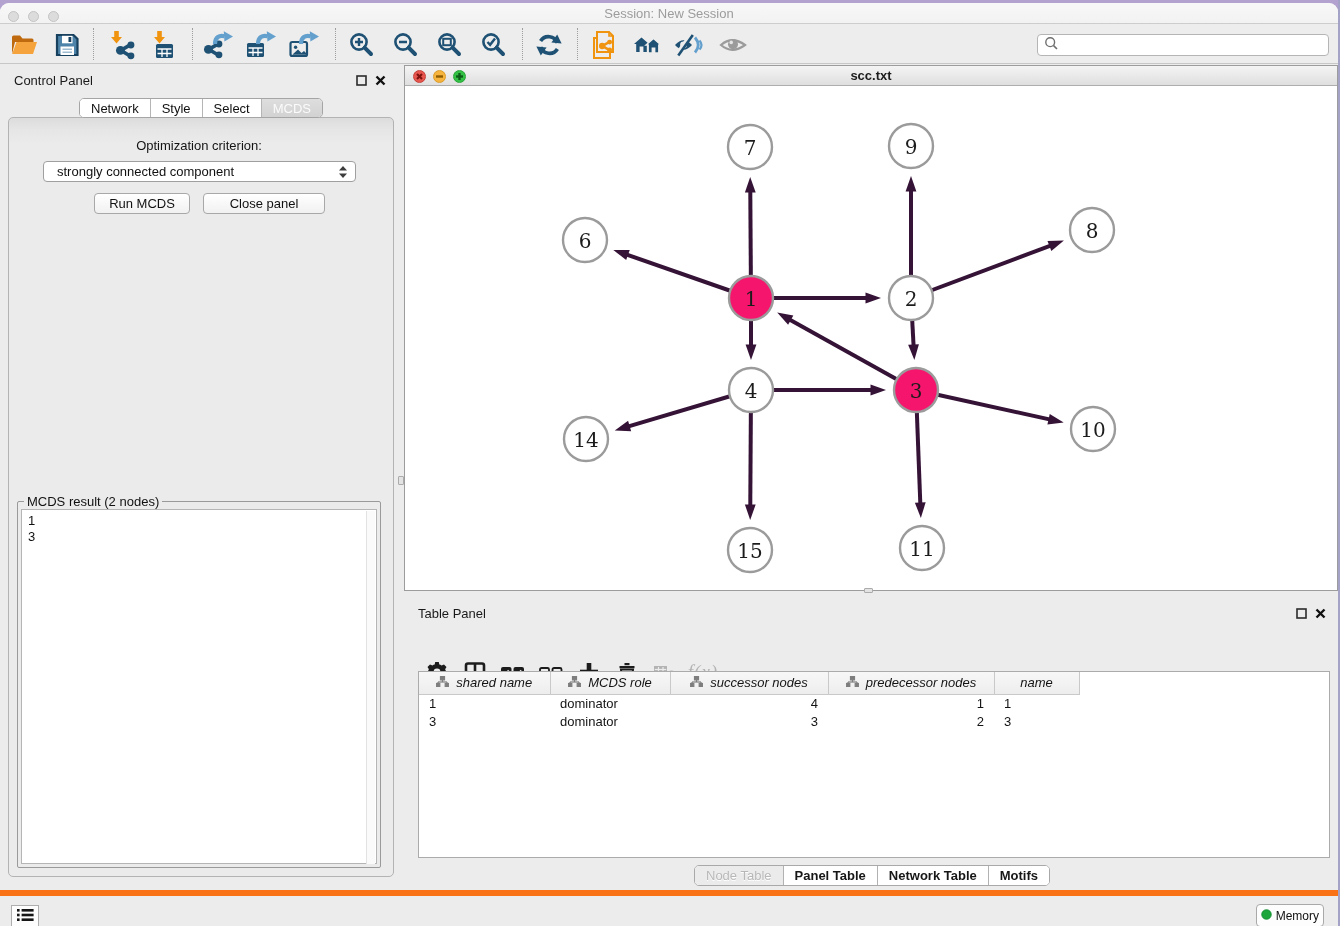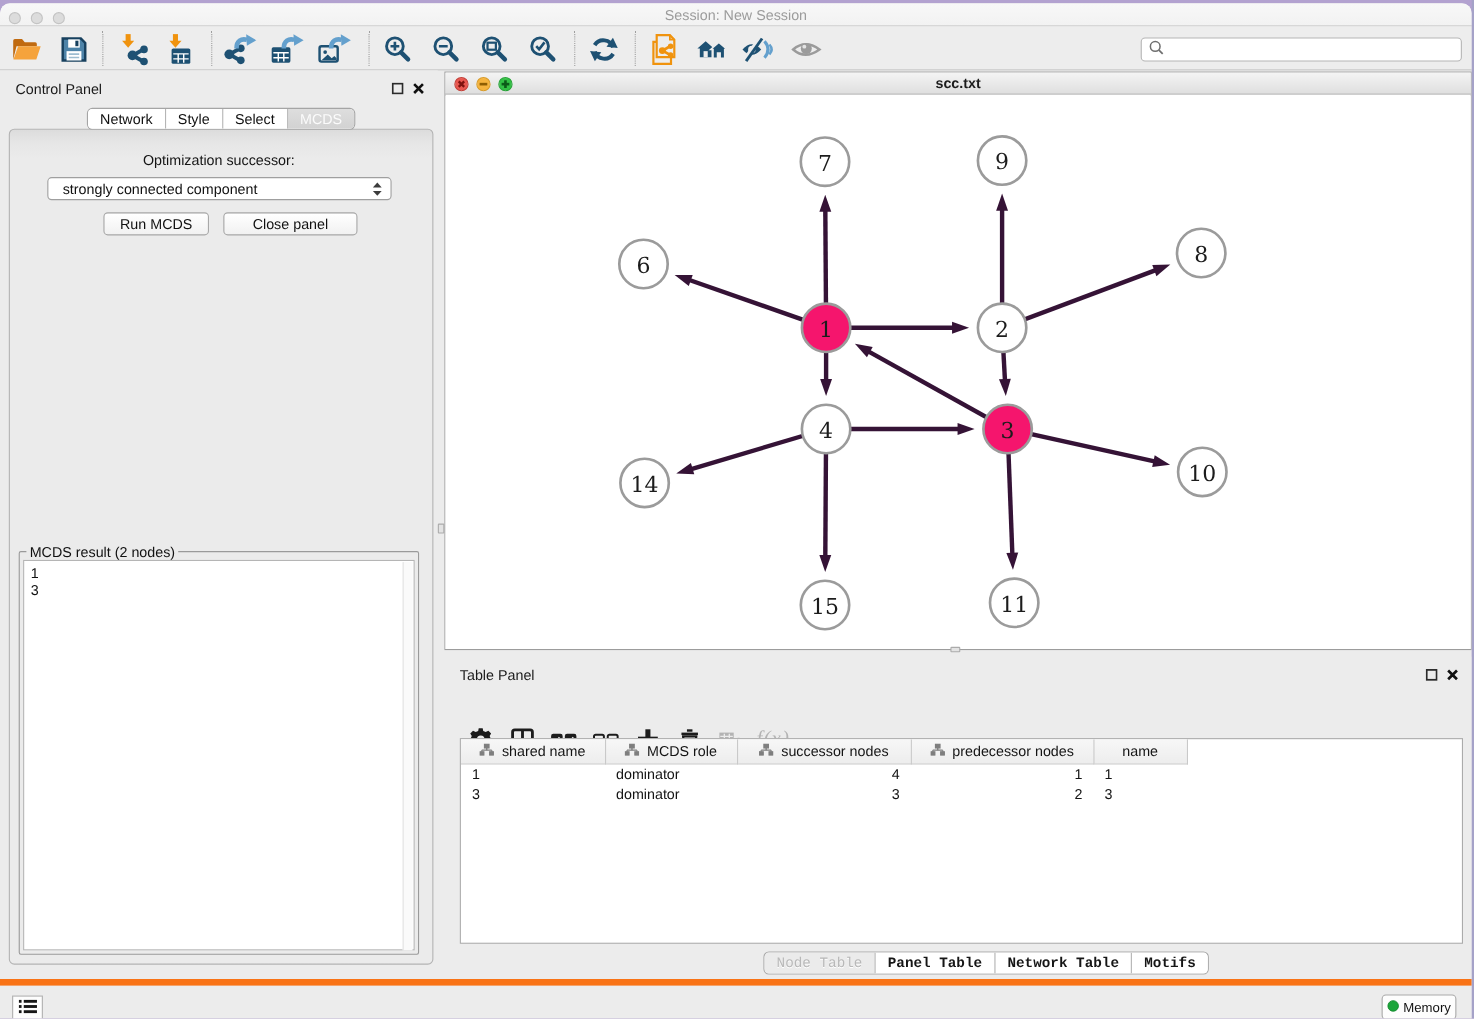--- a/index.html
+++ b/index.html
@@ -51,27 +51,27 @@
   
   .grip-v { position:absolute; left:398px; top:473px; width:6px; height:9px; background:#e3e3e3; border:1px solid #ababab; border-radius:1px; }
   .grip-h { position:absolute; left:864px; top:585px; width:9px; height:5px; background:#e3e3e3; border:1px solid #ababab; border-radius:1px; }
 
   
   .table-panel { position:absolute; left:404px; top:594px; width:934px; height:293px; background:#ececec; }
   .tp-toolbar { position:absolute; left:14px; top:36px; height:34px; display:flex; align-items:center; }
   .tp-tool { width:38px; height:30px; display:flex; align-items:center; justify-content:center;margin-top:44px; }
   .table-wrap { position:absolute; left:14px; top:74px; width:912px; height:187px; background:#fff; border:1px solid #ababab; overflow:hidden; }
   table.dtable { border-collapse:collapse; table-layout:fixed; width:660px; }
-  table.dtable th { height:22px; background:linear-gradient(180deg,#f7f7f7,#ededed); border:1px solid #c9c9c9; border-top:none; font-weight:400; font-size:13px; color:#141414; }
+  table.dtable th { height:22px; background:linear-gradient(180deg,#f7f7f7,#ededed); border:1px solid #c9c9c9; border-top:none; font-weight:400; font-size:13px; color:#141414;font-style:italic; }
   table.dtable th:first-child { border-left:none; }
   table.dtable td { height:18px; font-size:13px; color:#141414; padding:0 10px; background:#fff; }
   .th-inner { display:flex; align-items:center; justify-content:center; gap:7px; }
 
   .tp-tabs { position:absolute; left:290px; top:268px; height:21px; display:flex; border:1px solid #a9a9a9; border-radius:5px; overflow:hidden; background:#fff; }
-  .tp-tab { padding:0 11px; line-height:20px; font-size:13px; font-weight:700; color:#161616; background:#fff; border-left:1px solid #b2b2b2;font-family:Liberation Mono, monospace; }
+  .tp-tab { padding:0 11px; line-height:20px; font-size:13px; font-weight:700; color:#161616; background:#fff; border-left:1px solid #b2b2b2; }
   .tp-tab:first-child { border-left:none; }
   .tp-tab.active { background:#ebebeb; color:#b8b8b8; font-weight:400; text-shadow:0 1px 0 #fff; }
 
   
   .statusbar { position:absolute; left:0; top:887px; width:100%; height:36px; background:#ececec; border-top:6px solid #f97316; }
   .status-list-btn { position:absolute; left:11px; top:9px; width:28px; height:23px; background:#fdfdfd; border:1px solid #aeaeae; display:flex; align-items:center; justify-content:center; }
   .memory-btn { position:absolute; right:14px; top:8px; height:23px; background:#fdfdfd; border:1px solid #a9a9a9; border-radius:4px; display:flex; align-items:center; gap:4px; padding:0 4px; font-size:12px; color:#111; }
 
   .right-desktop-edge { position:absolute; right:0; top:0; width:2px; height:926px; background:#a5a2c8; }
 </style>
@@ -282,21 +282,21 @@
             <path d="M1.5 1.5 L9.5 9.5 M9.5 1.5 L1.5 9.5" stroke="#111" stroke-width="2.4"></path>
           </svg></span>
     </div>
     <div class="cp-pane"></div>
     <div class="cp-tabs" id="cp-tabs">
         <div class="cp-tab">Network</div>
         <div class="cp-tab">Style</div>
         <div class="cp-tab">Select</div>
         <div class="cp-tab active">MCDS</div>
       </div>
-    <div class="opt-label">Optimization successor:</div>
+    <div class="opt-label">Optimization criterion:</div>
     <div class="dropdown">
       <span>strongly connected component</span>
       <span class="dd-arrows" id="dd-arrows"><svg width="10" height="14" viewBox="0 0 10 14">
   <polygon points="5,1 9,5.4 1,5.4" fill="#3c3c3c"></polygon>
   <polygon points="5,13 9,8.6 1,8.6" fill="#3c3c3c"></polygon>
           </svg></span>
     </div>
     <div class="cp-button" style="left:94px; width:96px;">Run MCDS</div>
     <div class="cp-button" style="left:203px; width:122px;">Close panel</div>
 

